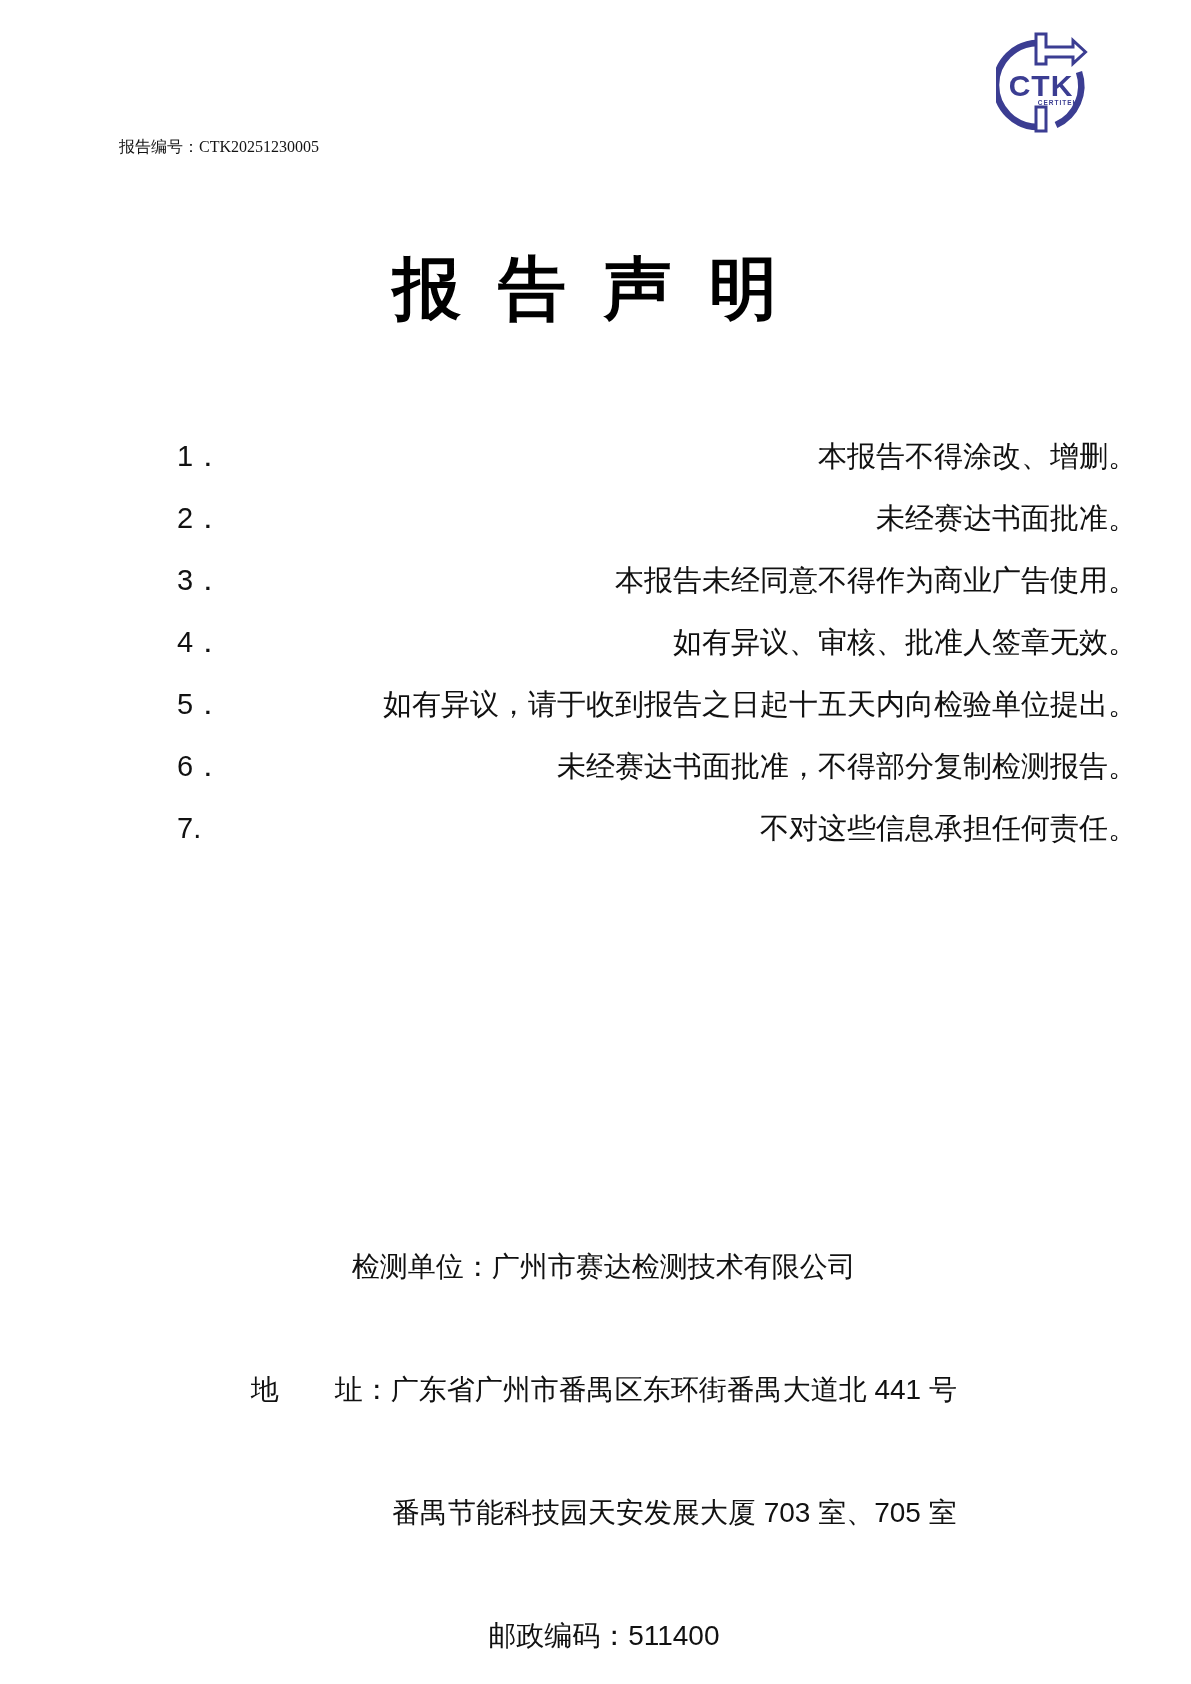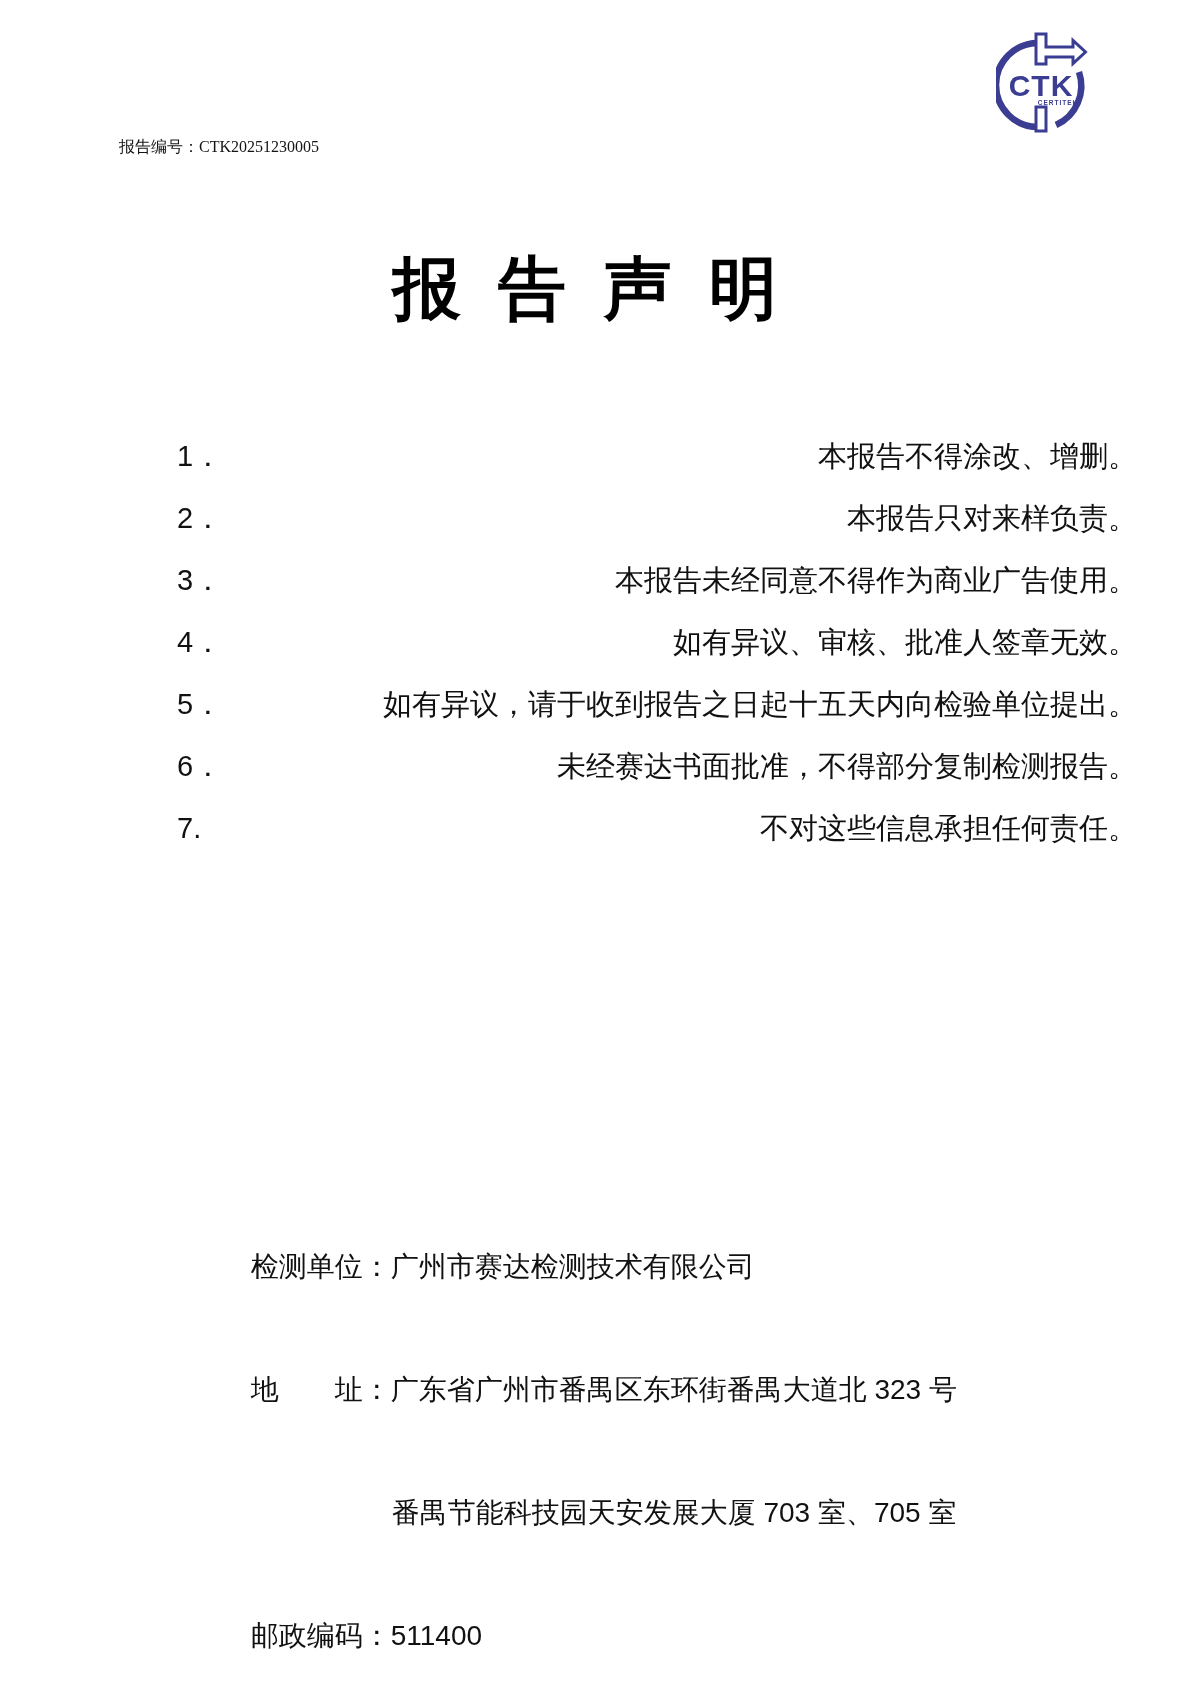--- a/index.html
+++ b/index.html
@@ -84,21 +84,21 @@
 
   
   .contact {
     position: absolute;
     left: 204px;
     top: 1205px;
     font-size: 28px;
     line-height: 41px;
     color: #111111;
   }
-  .contact-row { white-space: pre; }
+  .contact-row { white-space: pre; text-align: center; }
   .contact-row.cont { padding-left: 141px; }
   .contact-label { white-space: pre; }
   .contact-value { white-space: pre; }
 </style>
 </head>
 <body>
 
 <div class="page">
 
   <div class="report-no">
@@ -125,21 +125,21 @@
   <ol class="statements">
     <li class="stmt">
       <span class="stmt-marker">1．</span>
       <span class="stmt-lines">
           <span class="stmt-line">本报告不得涂改、增删。</span>
         </span>
     </li>
     <li class="stmt">
       <span class="stmt-marker">2．</span>
       <span class="stmt-lines">
-          <span class="stmt-line">本报告只对来样负责。</span>
+          <span class="stmt-line">未经赛达书面批准。</span>
         </span>
     </li>
     <li class="stmt">
       <span class="stmt-marker">3．</span>
       <span class="stmt-lines">
           <span class="stmt-line">本报告未经同意不得作为商业广告使用。</span>
         </span>
     </li>
     <li class="stmt">
       <span class="stmt-marker">4．</span>
@@ -165,21 +165,21 @@
         <span class="stmt-line">不对这些信息承担任何责任。</span>
       </span>
     </li>
   </ol>
 
   <div class="contact">
     <div class="contact-row">
       <span class="contact-label">检测单位：</span><span class="contact-value">广州市赛达检测技术有限公司</span>
     </div>
     <div class="contact-row">
-      <span class="contact-label">地　　址：</span><span class="contact-value">广东省广州市番禺区东环街番禺大道北 323 号</span>
+      <span class="contact-label">地　　址：</span><span class="contact-value">广东省广州市番禺区东环街番禺大道北 441 号</span>
     </div>
     <div class="contact-row cont">
       <span class="contact-value">番禺节能科技园天安发展大厦 703 室、705 室</span>
     </div>
     <div class="contact-row">
       <span class="contact-label">邮政编码：</span><span class="contact-value">511400</span>
     </div>
 
   </div>
 

